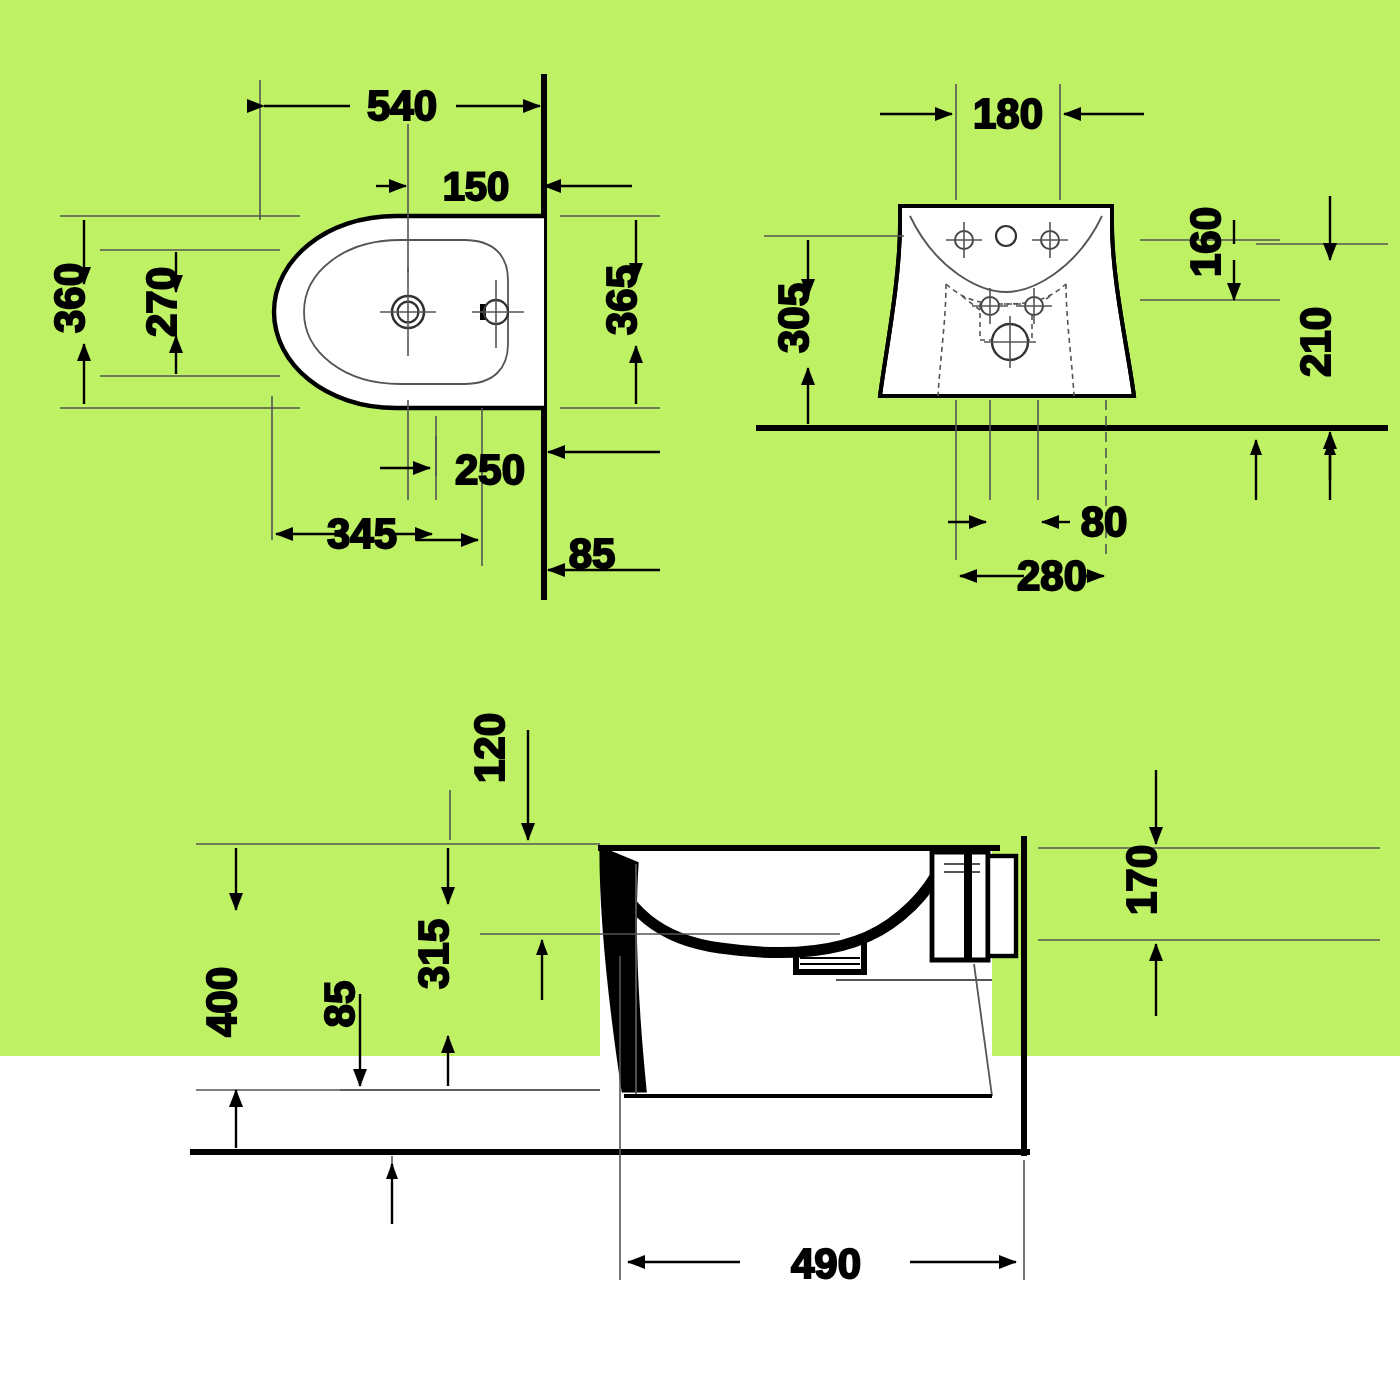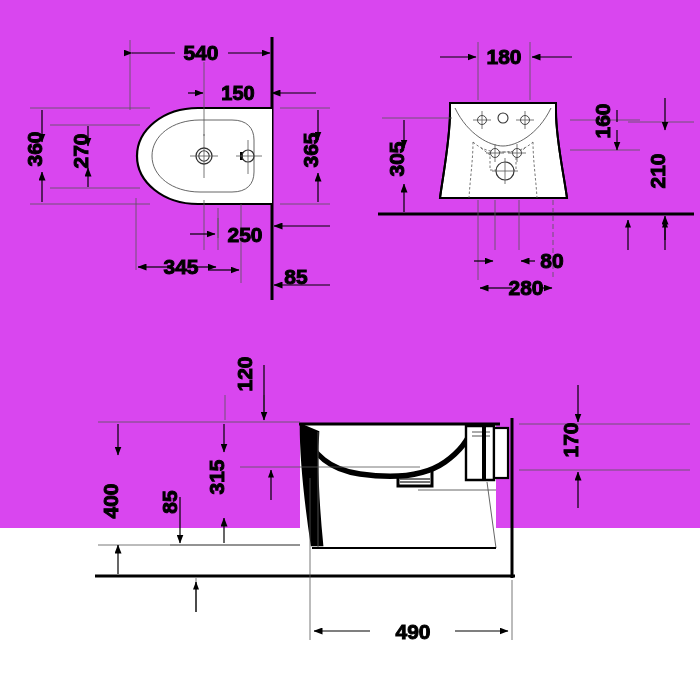--- a/index.html
+++ b/index.html
@@ -1,18 +1,18 @@
 <!DOCTYPE html>
 <html><head>
 <meta charset="utf-8">
 <style>
   html,body{margin:0;padding:0;background:#fff;}
   body{width:700px;height:700px;overflow:hidden;
        font-family:"Liberation Sans",sans-serif;}
-  #stage{position:relative;width:700px;height:528px;background:#d946ef;}
+  #stage{position:relative;width:700px;height:528px;background:#bef264;}
   svg{display:block;}
   text{font-family:"Liberation Sans",sans-serif;font-weight:bold;fill:#000;}
 </style>
 </head>
 <body>
 
 <div id="stage">
 <svg width="700" height="700" viewBox="0 0 700 700">
 
   <defs>

